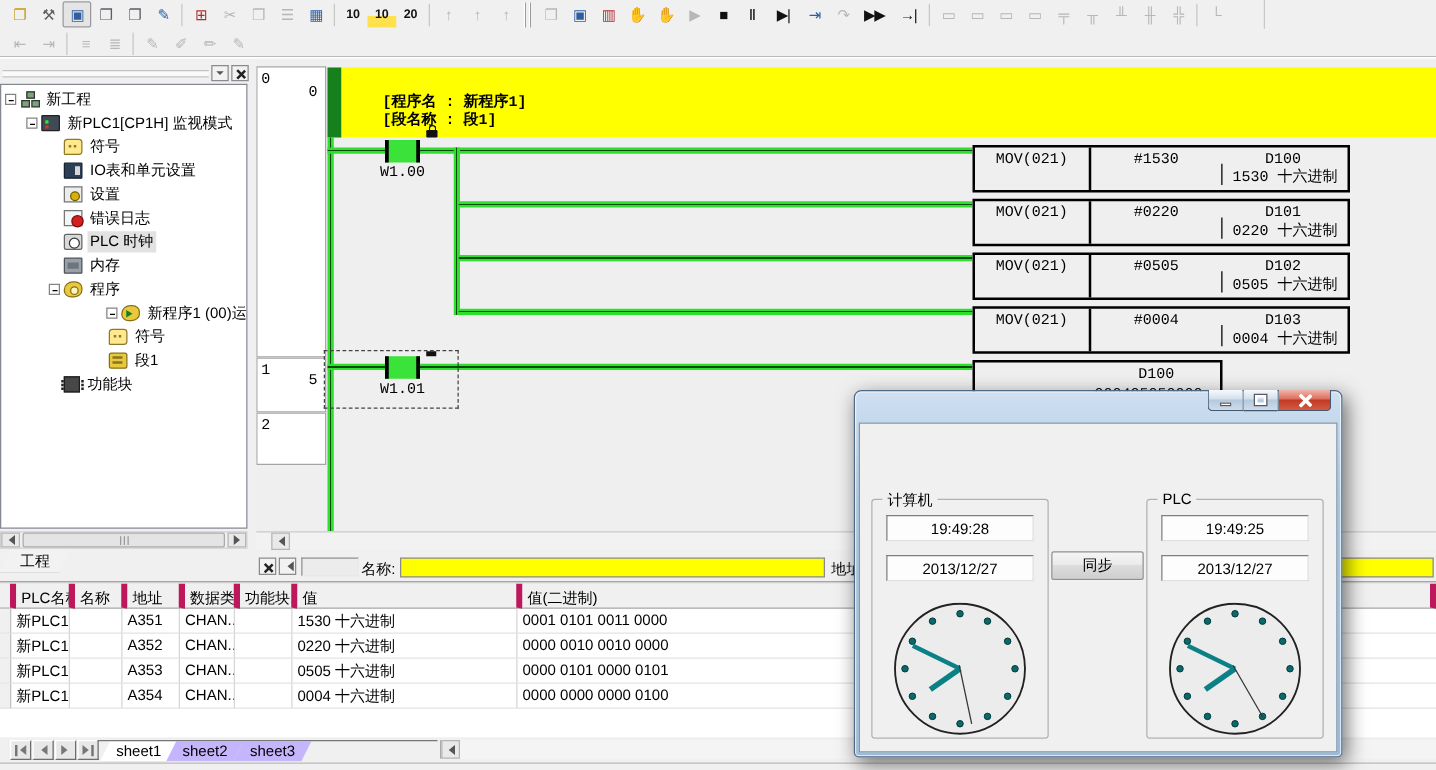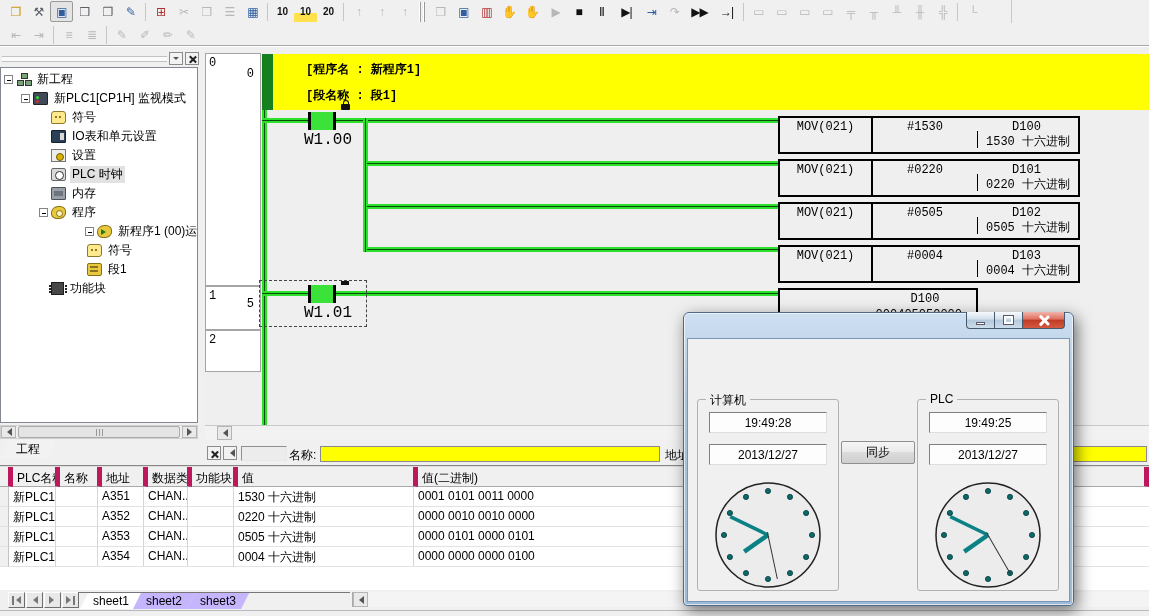--- a/index.html
+++ b/index.html
@@ -85,25 +85,25 @@
     filter:drop-shadow(0 1px 0 #666) drop-shadow(1px 0 0 #888) drop-shadow(-1px 0 0 #888)}
   
   .ladder{position:absolute;left:205px;top:48px;width:944px;height:377px;background:#efefef;overflow:hidden;
     font-family:"Liberation Mono","DejaVu Sans Mono",monospace}
   .mcell{position:absolute;left:0;width:56px;background:#fff;border:1px solid #a5a5a5}
   .rnum{position:absolute;left:3px;top:2px;font-size:12px}
   .rstep{position:absolute;right:6px;top:13px;font-size:12px}
   .banner{position:absolute;left:57px;right:0;top:6px;height:56px;background:#ffff00}
   .banner-green{position:absolute;left:0;top:0;width:11px;height:56px;background:#15801c}
   .banner-line{position:absolute;left:44px;font-size:12px;font-weight:bold;letter-spacing:0}
-  .bl1{top:7px}.bl2{top:33px}
+  .bl1{top:19px}.bl2{top:33px}
   .hline{position:absolute;height:5px;background:linear-gradient(#2ce02c 0 2px,#0a4a0a 2px 3px,#2ce02c 3px 5px)}
   .vline{position:absolute;width:5px;background:linear-gradient(90deg,#2ce02c 0 2px,#0a4a0a 2px 3px,#2ce02c 3px 5px)}
   .contact{position:absolute;width:28px;height:18px;background:#3ae23a;border-left:3px solid #000;border-right:3px solid #000}
-  .clabel{position:absolute;font-size:16px;letter-spacing:0}
+  .clabel{position:absolute;font-size:12px;letter-spacing:0}
   .lock{position:absolute;width:9px;height:6px;background:#111;border-radius:1px}
   .lock::before{content:'';position:absolute;left:1.5px;top:-4px;width:4px;height:4px;border:1.5px solid #111;border-bottom:none;border-radius:4px 4px 0 0}
   .mark-rect{position:absolute;width:8px;height:4px;background:#111}
   .seldash{position:absolute;border:1px dashed #444}
   .lblock{position:absolute;border:2px solid #000;background:#efefef}
   .bc1{position:absolute;left:0;top:0;bottom:0;width:93px;border-right:2px solid #000;text-align:center;padding-top:2px;font-size:12px}
   .bc2{position:absolute;left:95px;top:0;width:100px;text-align:center;padding-top:2px;font-size:12px}
   .bc3{position:absolute;left:195px;top:0;right:0;text-align:center;padding-top:2px;font-size:12px}
   .btick{position:absolute;left:197px;top:13px;height:17px;width:1px;background:#000}
   .bval{position:absolute;right:8px;bottom:2px;font-size:12px;white-space:nowrap}
@@ -278,20 +278,25 @@
         <span class="ti ti-io"></span>
         <span class="tlabel">IO表和单元设置</span>
       </div>
       <div class="trow lvl2">
         <span class="noexp"></span>
         <span class="ti ti-set"></span>
         <span class="tlabel">设置</span>
       </div>
       <div class="trow lvl2">
         <span class="noexp"></span>
+        <span class="ti ti-err"></span>
+        <span class="tlabel">错误日志</span>
+      </div>
+      <div class="trow lvl2">
+        <span class="noexp"></span>
         <span class="ti ti-clk"></span>
         <span class="tlabel sel">PLC 时钟</span>
       </div>
       <div class="trow lvl2">
         <span class="noexp"></span>
         <span class="ti ti-mem"></span>
         <span class="tlabel">内存</span>
       </div>
       <div class="trow lvl2">
         <span class="exp"></span>

